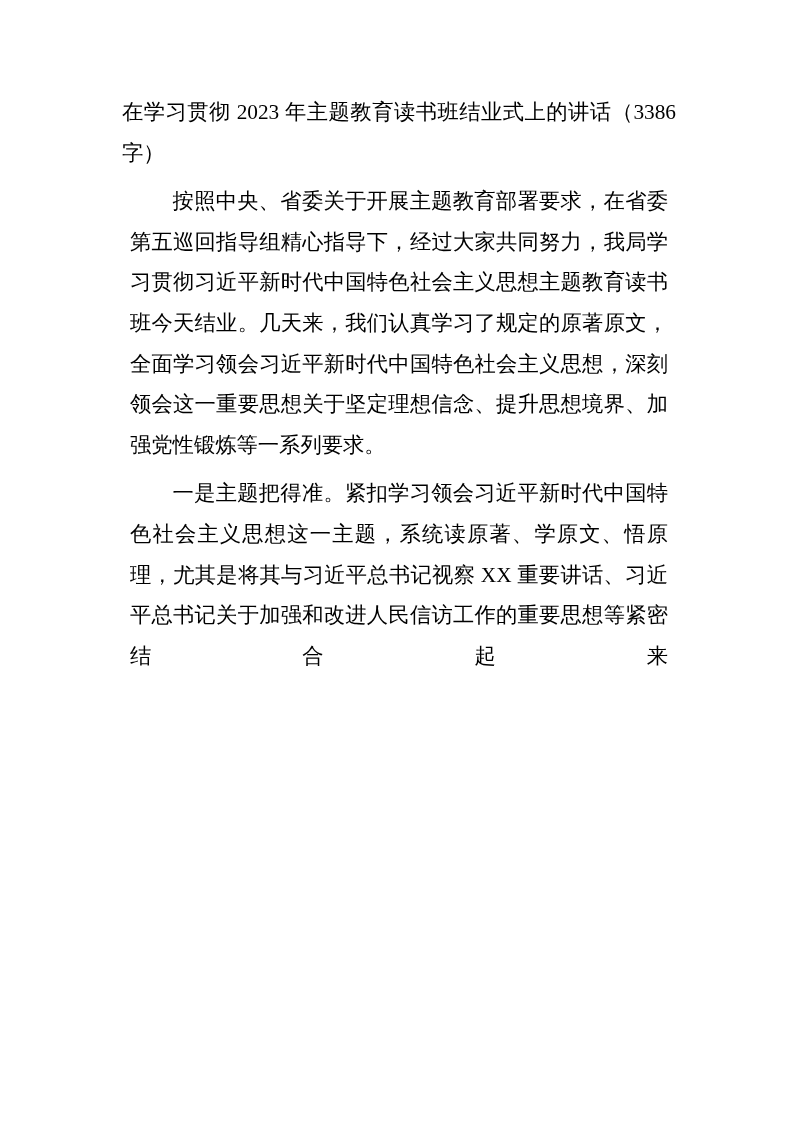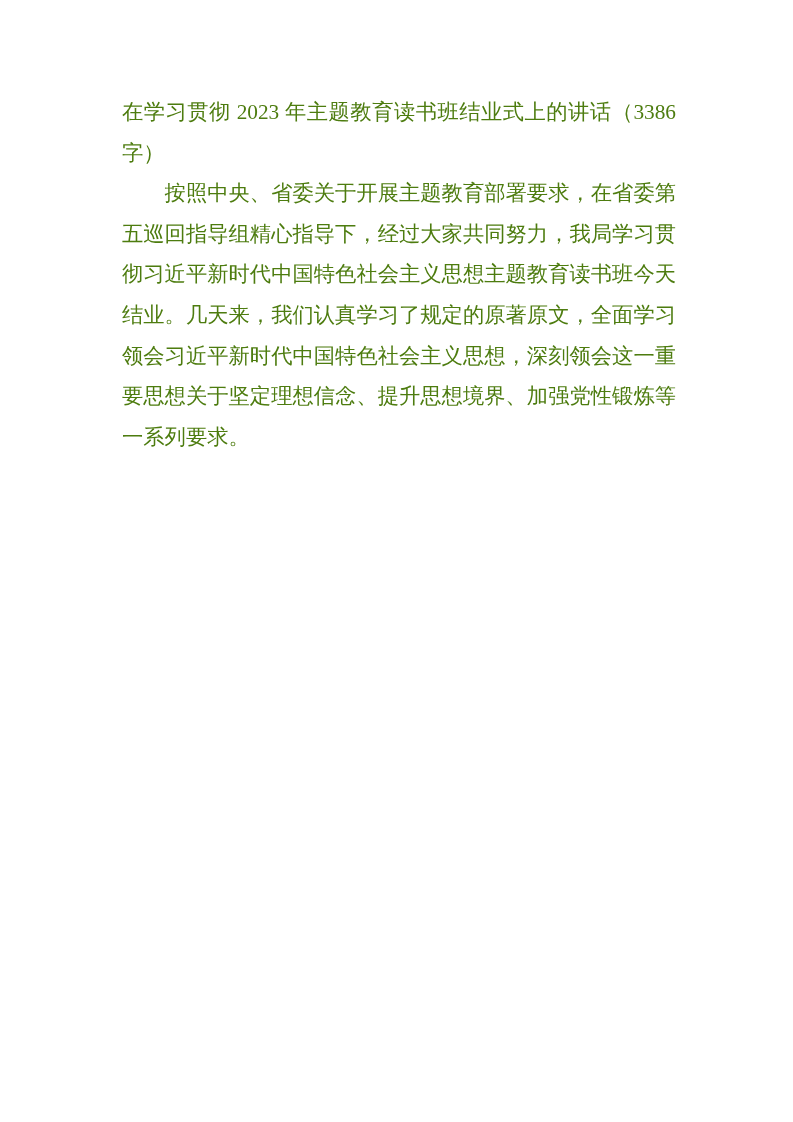--- a/index.html
+++ b/index.html
@@ -11,43 +11,44 @@
     width: 793px;
     height: 1122px;
     overflow: hidden;
   }
   .page {
     box-sizing: border-box;
     width: 793px;
     height: 1122px;
     padding: 92px 117px 0 122px;
     background: #ffffff;
-    color: #4d7c0f;
+    color: #000000;
     font-family: "Liberation Serif", "DejaVu Serif", serif;
     font-size: 21.3px;
     line-height: 40.6px;
     text-align: justify;
   }
   .doc-title {
     margin: 0;
     padding: 0;
     font-size: 21.3px;
     font-weight: normal;
     line-height: 40.6px;
     text-align: justify;
   }
   .para {
-    margin: 0;
+    margin: 8px;
     padding: 0;
     text-indent: 2em;
   }
   .para-continues {
     
     text-align-last: justify;
   }
 </style>
 </head>
 <body>
 
 <div class="page">
   <h1 class="doc-title">在学习贯彻 2023 年主题教育读书班结业式上的讲话（3386 字）</h1>
   <p class="para">按照中央、省委关于开展主题教育部署要求，在省委第五巡回指导组精心指导下，经过大家共同努力，我局学习贯彻习近平新时代中国特色社会主义思想主题教育读书班今天结业。几天来，我们认真学习了规定的原著原文，全面学习领会习近平新时代中国特色社会主义思想，深刻领会这一重要思想关于坚定理想信念、提升思想境界、加强党性锻炼等一系列要求。</p>
+  <p class="para para-continues">一是主题把得准。紧扣学习领会习近平新时代中国特色社会主义思想这一主题，系统读原著、学原文、悟原理，尤其是将其与习近平总书记视察 XX 重要讲话、习近平总书记关于加强和改进人民信访工作的重要思想等紧密结合起来</p>
 </div>
 
 </body></html>

